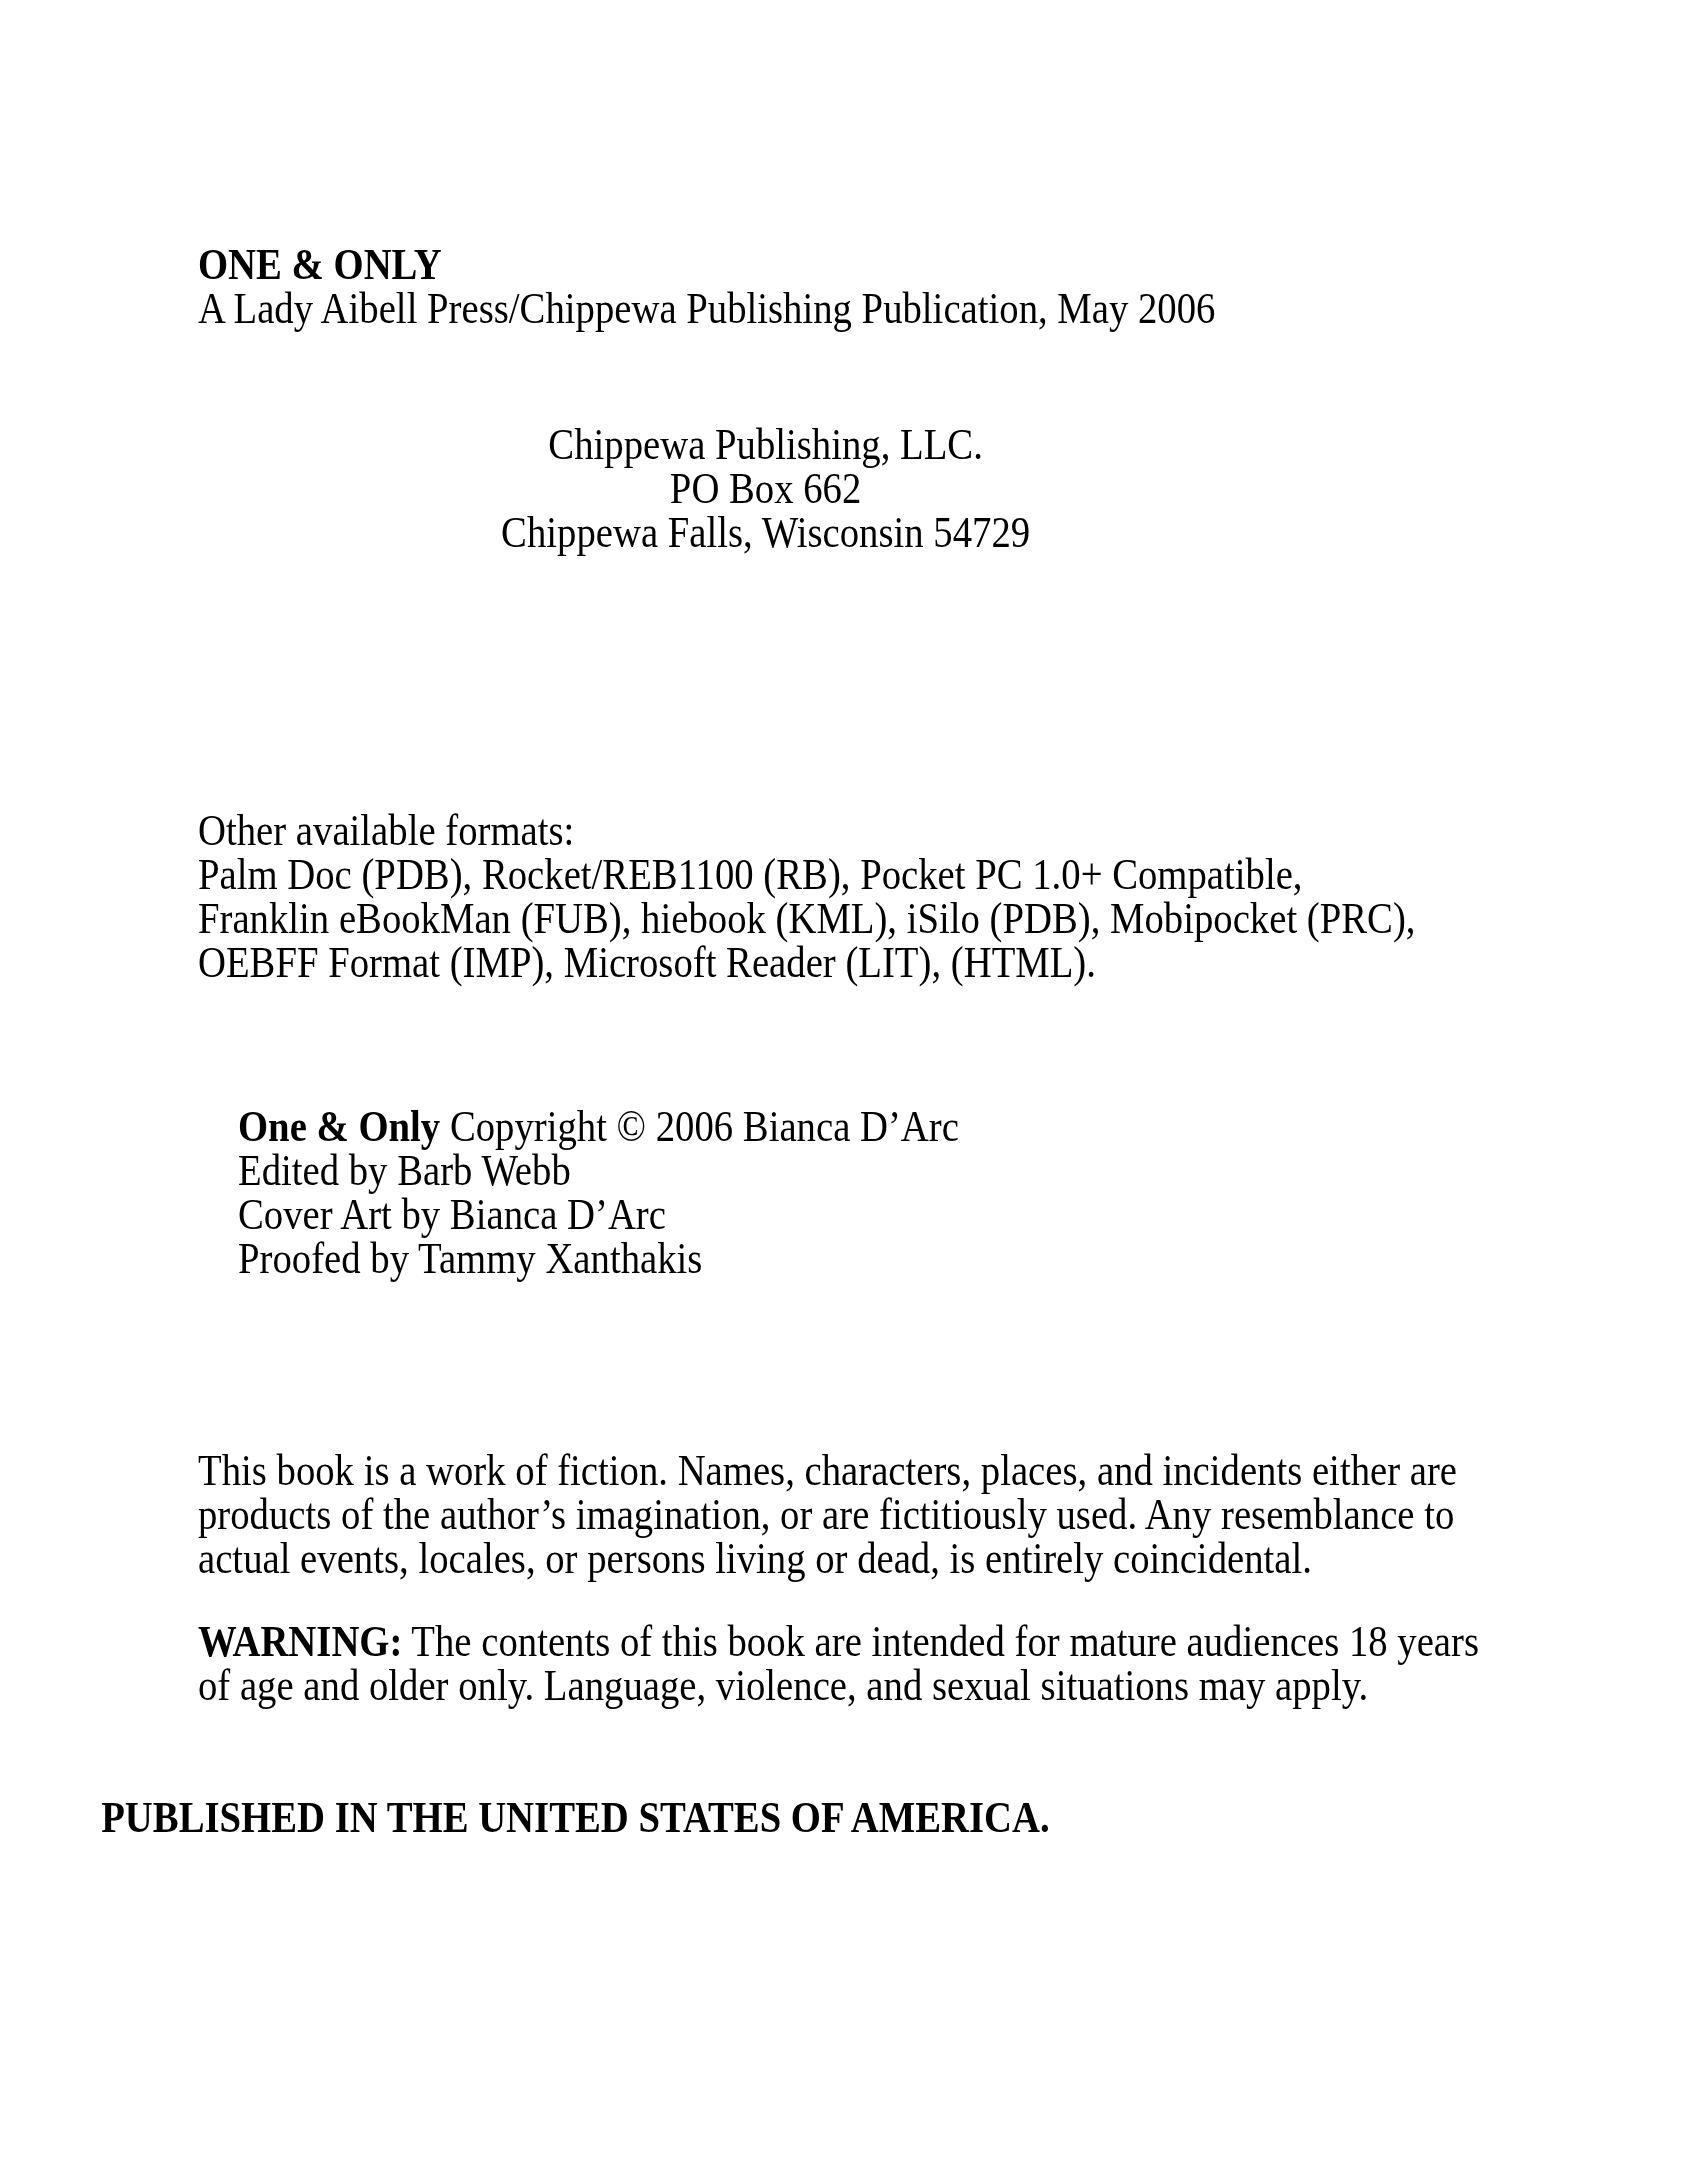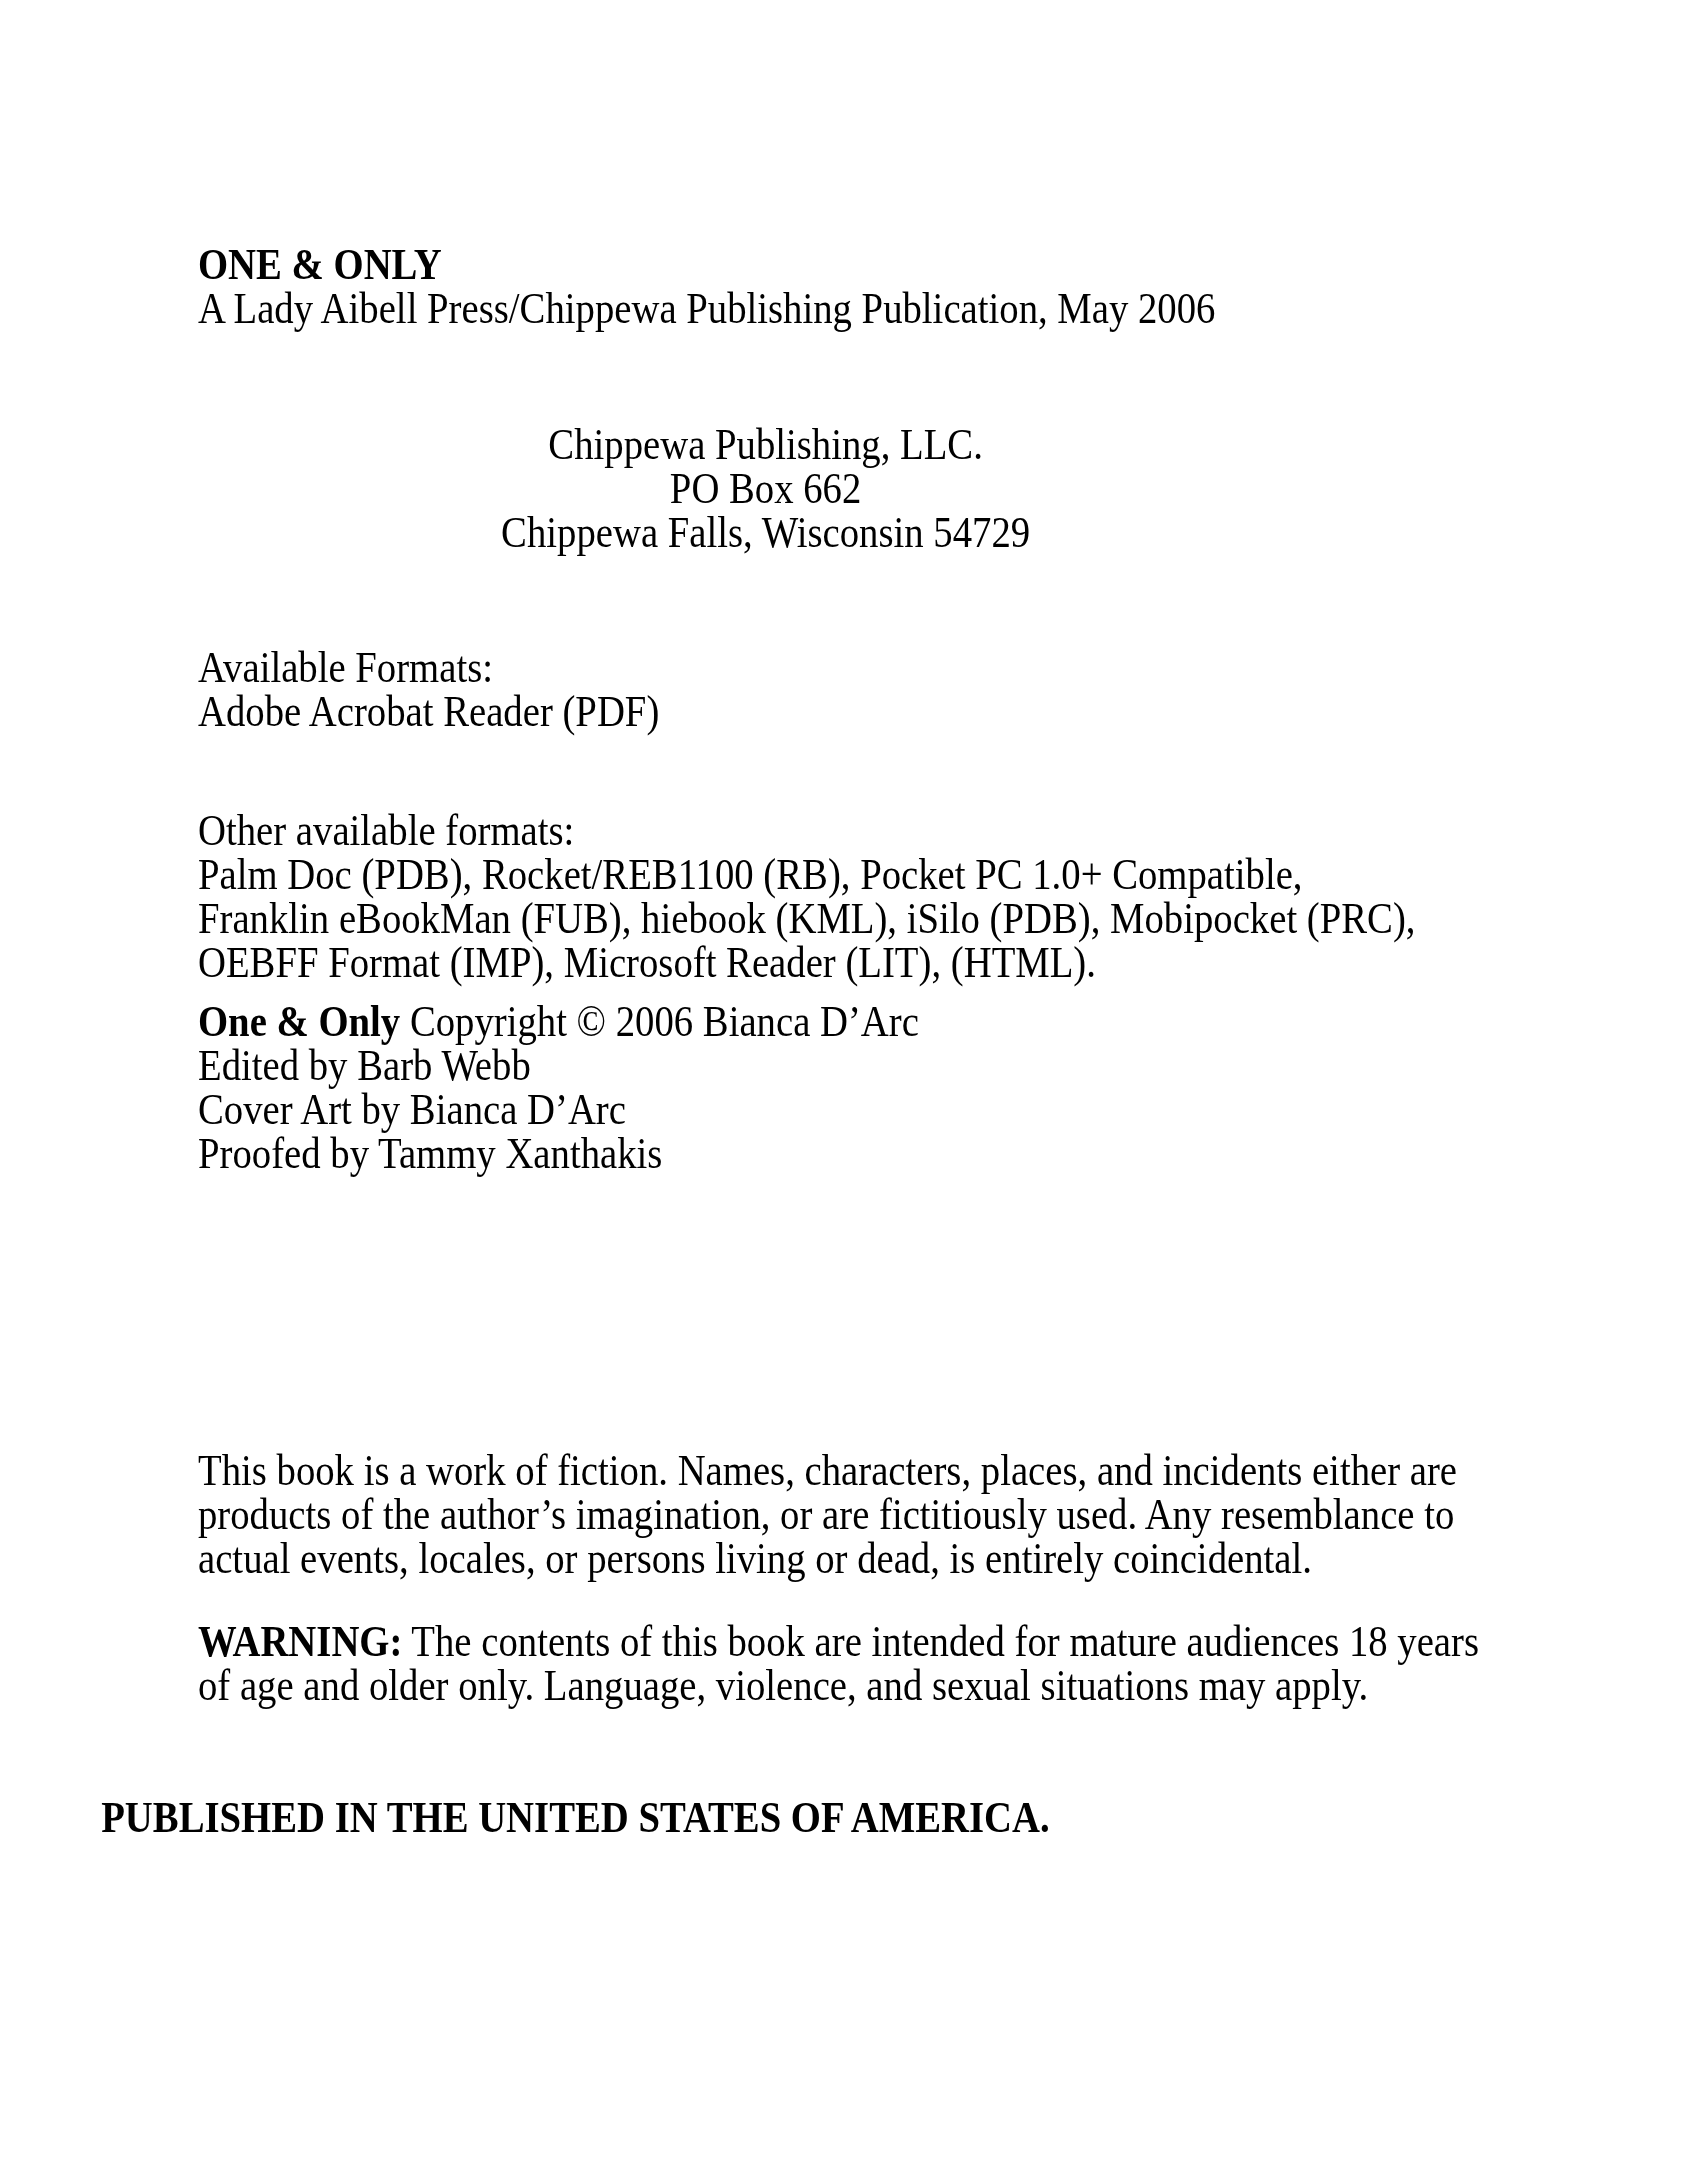--- a/index.html
+++ b/index.html
@@ -47,31 +47,27 @@
 <div class="page" id="page-root" style="background: rgb(255, 255, 255); color: rgb(0, 0, 0);">
     <div class="para" style="top: 243px;">
       <div class="line"><span class="seg-bold">ONE &amp; ONLY</span></div>
       <div class="line"><span class="seg">A Lady Aibell Press/Chippewa Publishing Publication, May 2006</span></div>
     </div>
     <div class="para" style="top: 423px; text-align: center;">
       <div class="line"><span class="seg">Chippewa Publishing, LLC.</span></div>
       <div class="line"><span class="seg">PO Box 662</span></div>
       <div class="line"><span class="seg">Chippewa Falls, Wisconsin 54729</span></div>
     </div>
-    <div class="para" style="top: 646px;">
-      <div class="line"><span class="seg">Available Formats:</span></div>
-      <div class="line"><span class="seg">Adobe Acrobat Reader (PDF)</span></div>
-    </div>
     <div class="para" style="top: 809px;">
       <div class="line"><span class="seg">Other available formats:</span></div>
       <div class="line"><span class="seg">Palm Doc (PDB), Rocket/REB1100 (RB), Pocket PC 1.0+ Compatible,</span></div>
       <div class="line"><span class="seg">Franklin eBookMan (FUB), hiebook (KML), iSilo (PDB), Mobipocket (PRC),</span></div>
       <div class="line"><span class="seg">OEBFF Format (IMP), Microsoft Reader (LIT), (HTML).</span></div>
     </div>
-    <div class="para" style="top: 1000px;">
+    <div class="para" style="top: 1105px; margin-left: 40px;">
       <div class="line"><span class="seg-bold">One &amp; Only</span><span class="seg"> Copyright © 2006 Bianca D’Arc</span></div>
       <div class="line"><span class="seg">Edited by Barb Webb</span></div>
       <div class="line"><span class="seg">Cover Art by Bianca D’Arc</span></div>
       <div class="line"><span class="seg">Proofed by Tammy Xanthakis</span></div>
     </div>
     <div class="para" style="top: 1449px;">
       <div class="line"><span class="seg">This book is a work of fiction. Names, characters, places, and incidents either are</span></div>
       <div class="line"><span class="seg">products of the author’s imagination, or are fictitiously used. Any resemblance to</span></div>
       <div class="line"><span class="seg">actual events, locales, or persons living or dead, is entirely coincidental.</span></div>
     </div>

